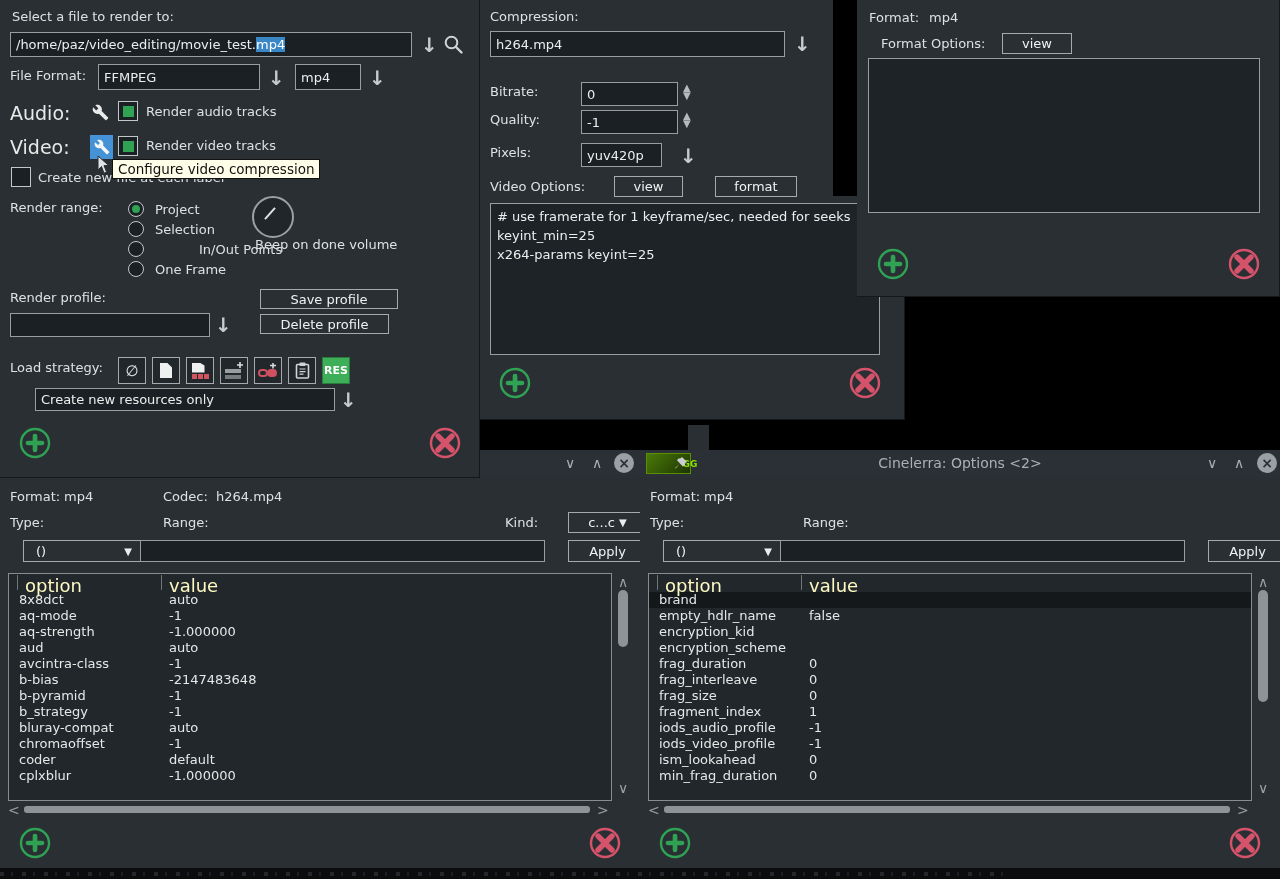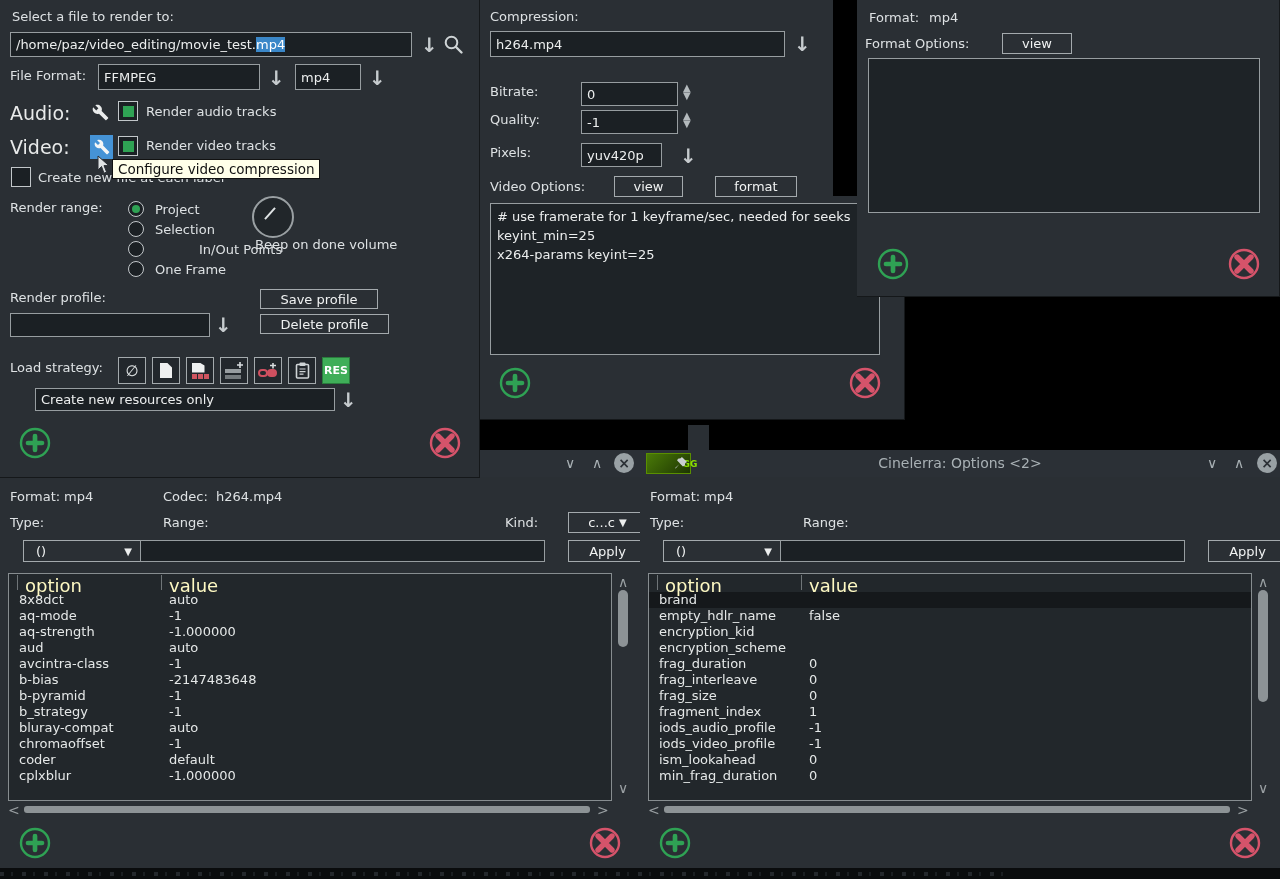--- a/index.html
+++ b/index.html
@@ -315,21 +315,21 @@
     </svg>
   </div>
 
   <div class="gap-black" style="left:833px;top:0;width:24px;height:196px;"></div>
 
   <div class="notch" style="left:688px;top:425px;width:21px;height:25px;"></div>
 
   <div class="dialog" style="left:857px;top:0;width:423px;height:297px;">
     <span class="lbl" style="left:12px;top:10px;">Format:</span>
     <span class="lbl" style="left:72px;top:10px;">mp4</span>
-    <span class="lbl" style="left:8px;top:36px;">Format Options:</span>
+    <span class="lbl" style="left:24px;top:36px;">Format Options:</span>
     <div class="btn" style="left:130px;top:33px;width:70px;height:21px;">view</div>
     <div class="field" style="left:11px;top:58px;width:392px;height:155px;background:#1e2327;"></div>
     <svg class="plusbtn" style="left:19px;top:247px;" viewBox="0 0 34 34">
       <circle cx="17" cy="17" r="14" fill="none" stroke="#2fa254" stroke-width="2.4"></circle>
       <path d="M8 17h18M17 8v18" stroke="#2fa254" stroke-width="6" stroke-linecap="round" fill="none" transform="scale(0.78) translate(4.8,4.8)"></path>
     </svg>
     <svg class="xbtn" style="left:370px;top:247px;" viewBox="0 0 34 34">
       <circle cx="17" cy="17" r="14" fill="none" stroke="#d5536a" stroke-width="2.4"></circle>
       <path d="M10 10l14 14M24 10l-14 14" stroke="#d5536a" stroke-width="5.4" stroke-linecap="round"></path>
     </svg>
@@ -398,21 +398,21 @@
     <div class="knob" style="left:252px;top:196px;">
         <div class="ptr"></div>
       </div>
     <span class="lbl" style="left:255px;top:237px;">Beep on done volume</span>
 
     <span class="lbl" style="left:10px;top:290px;">Render profile:</span>
     <div class="field" style="left:10px;top:313px;width:200px;height:24px;">
         <span></span>
       </div>
     <span class="darr" style="left:215px;top:315px;">↓</span>
-    <div class="btn" style="left:245px;top:289px;width:118px;height:20px;">Save profile</div>
+    <div class="btn" style="left:245px;top:289px;width:138px;height:20px;">Save profile</div>
     <div class="btn" style="left:245px;top:314px;width:129px;height:20px;">Delete profile</div>
 
     <span class="lbl" style="left:10px;top:360px;">Load strategy:</span>
     <div class="icobtn" style="left:118px;top:357px;">
       <span style="color:#dfe3e4;font-size:15px;">∅</span>
     </div>
     <div class="icobtn" style="left:152px;top:357px;">
       <div class="doc"></div>
     </div>
     <div class="icobtn" style="left:186px;top:357px;">

